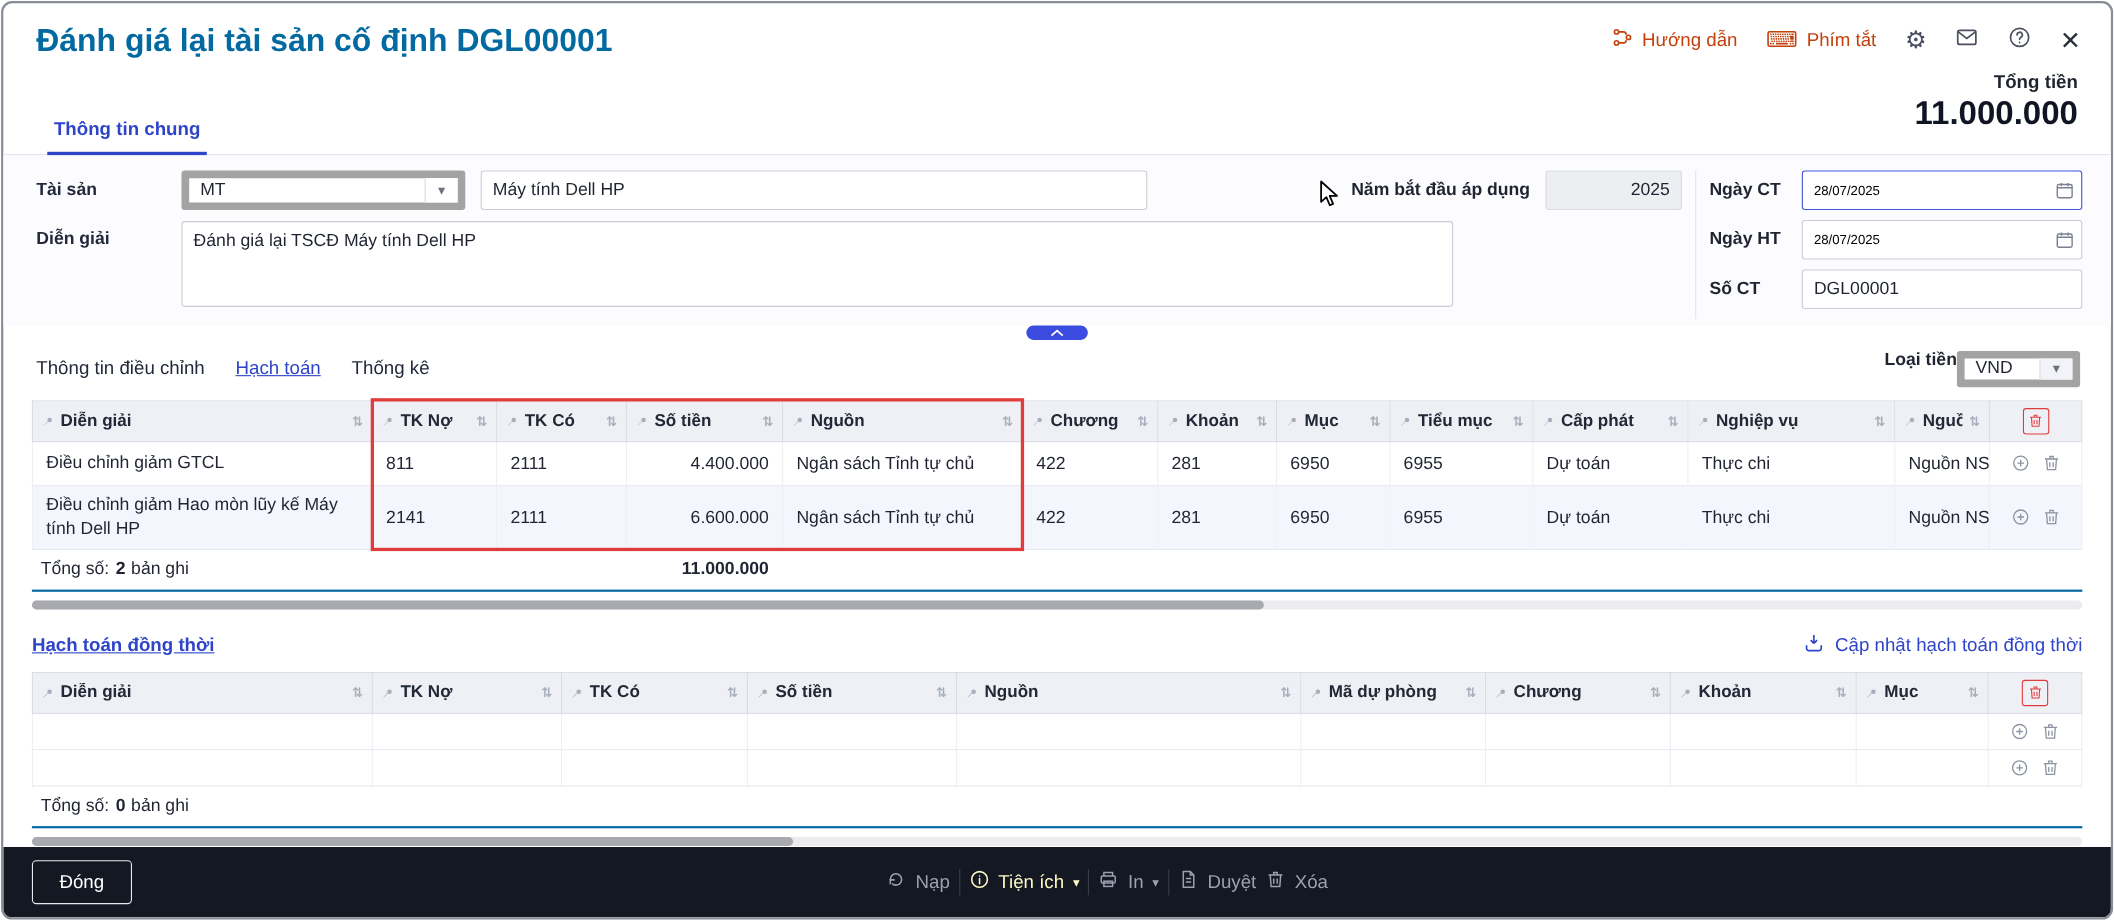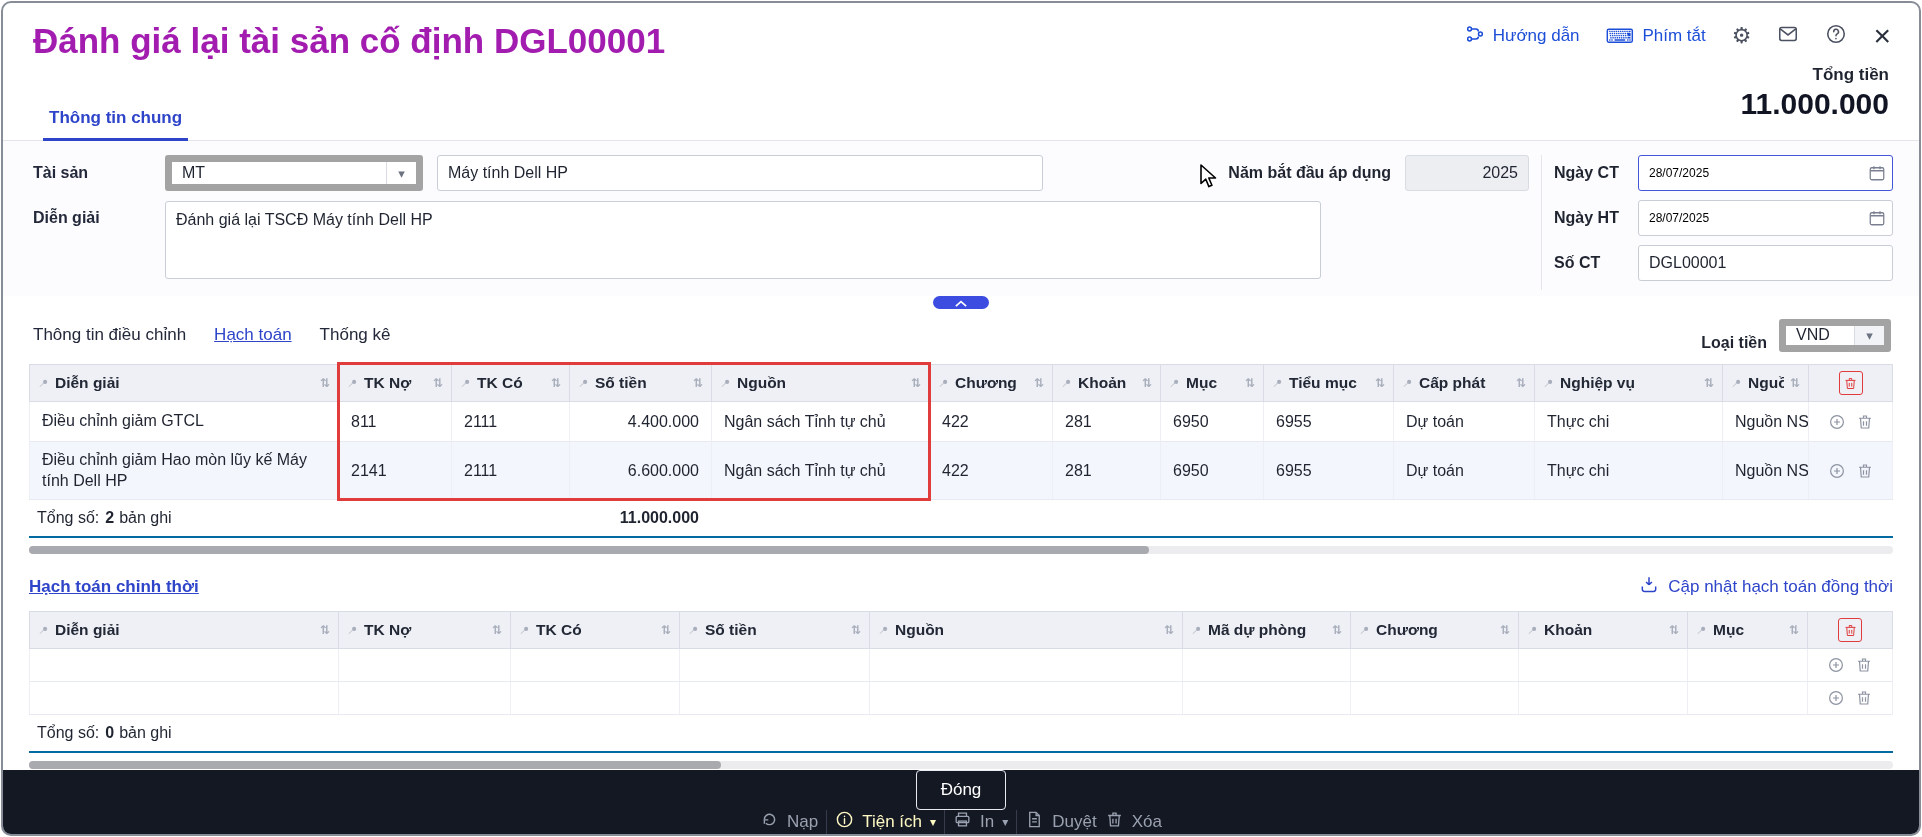--- a/index.html
+++ b/index.html
@@ -2,23 +2,23 @@
 <html><head>
 <meta charset="utf-8">
 <style>
   *{box-sizing:border-box;margin:0;padding:0}
   html,body{width:1922px;height:837px;overflow:hidden;background:#fff;
     font-family:"Liberation Sans","DejaVu Sans",sans-serif;color:#1f2430;}
   .app{position:absolute;top:1px;left:1px;width:1920px;height:835px;border:2px solid #878c96;
     border-radius:10px;overflow:hidden;background:#fff;}
   
   .topbar{position:relative;height:138px;border-bottom:1px solid #e3e5ea;}
-  .title{position:absolute;left:30px;top:18px;font-size:35px;font-weight:700;color:#a21caf;}
+  .title{position:absolute;left:30px;top:18px;font-size:29px;font-weight:700;color:#0369a1;}
   .top-actions{position:absolute;right:28px;top:20px;display:flex;align-items:center;gap:26px;}
-  .tlink{display:flex;align-items:center;gap:8px;color:#1d4ed8;font-size:17px;cursor:pointer;}
+  .tlink{display:flex;align-items:center;gap:8px;color:#c2410c;font-size:17px;cursor:pointer;}
   .tlink svg{width:20px;height:20px;}
   .kbd-glyph{font-size:20px;line-height:1;}
   .tico{color:#4b5160;display:flex;align-items:center;cursor:pointer;}
   .tico svg{width:22px;height:22px;}
   .gear-glyph{font-size:22px;line-height:1;}
   .close-glyph{font-size:30px;line-height:.8;color:#2a2f3c;}
   .total-label{position:absolute;right:30px;top:62px;font-size:17px;font-weight:700;}
   .total-value{position:absolute;right:30px;top:84px;font-size:30px;font-weight:700;color:#101423;}
   .tab{position:absolute;left:40px;bottom:-1px;padding:9px 6px 10px;font-size:17px;font-weight:600;
     color:#2e44c9;border-bottom:3px solid #2e44c9;cursor:pointer;}
@@ -51,21 +51,21 @@
   .cal-ico{width:30px;display:flex;align-items:center;justify-content:center;color:#7a8090;cursor:pointer;}
   .cal-ico svg{width:18px;height:18px;}
   .soct-inp{flex:1;}
   .collapse-row{display:flex;justify-content:center;height:14px;}
   .collapse-pill{width:56px;height:13px;border-radius:7px;background:#3c4ce0;display:flex;align-items:center;justify-content:center;cursor:pointer;}
   .collapse-pill svg{width:16px;height:9px;}
   
   .detail-tabs{display:flex;align-items:center;padding:0 28px 0 30px;margin-top:8px;height:34px;gap:28px;}
   .dtab{font-size:17px;color:#23283a;cursor:pointer;}
   .dtab.active{color:#2e44c9;text-decoration:underline;}
-  .currency{margin-left:auto;display:flex;align-items:flex-end;gap:12px;}
+  .currency{margin-left:auto;display:flex;align-items:flex-start;}
   .currency .clabel{font-size:16px;font-weight:700;}
   .cur-combo{width:112px;height:33px;}
   .cur-combo .combo-btn{background:#f2f3f6;}
   
   .grid-wrap{position:relative;margin:12px 26px 0;}
   table.grid{border-collapse:collapse;table-layout:fixed;width:100%;background:#fff;}
   .grid th{background:#eef0f5;border:1px solid #d9dce5;padding:0 8px;height:37px;font-size:15.5px;
     font-weight:700;text-align:left;color:#222835;overflow:hidden;}
   .hcell{display:flex;align-items:center;gap:6px;overflow:hidden;}
   .hlbl{flex:1 1 auto;overflow:hidden;white-space:nowrap;}
@@ -94,21 +94,21 @@
   .hscroll{height:8px;background:#ececee;border-radius:4px;margin:8px 26px 0;cursor:pointer;}
   .hthumb{height:8px;background:#a9a9b0;border-radius:4px;cursor:grab;}
   .thumb-a{width:1120px;} .thumb-b{width:692px;}
   
   .simul-row{margin:20px 26px 0;display:flex;align-items:center;}
   .simul-link{color:#2e44c9;font-size:17px;font-weight:600;text-decoration:underline;cursor:pointer;}
   .update-link{margin-left:auto;display:flex;align-items:center;gap:9px;color:#2e44c9;font-size:17px;cursor:pointer;}
   .update-link svg{width:20px;height:20px;}
   
   .actionbar{position:absolute;left:0;right:0;bottom:0;height:64px;background:#141823;display:flex;
-    align-items:center;padding:0 26px;flex-direction:column;}
+    align-items:center;padding:0 26px;}
   .btn-outline{border:1px solid #e8eaf0;color:#fff;background:transparent;border-radius:4px;
     font-size:17px;font-family:inherit;padding:9px 24px;cursor:pointer;}
   .ab-center{flex:1;display:flex;align-items:center;justify-content:center;gap:8px;}
   .ab-item{display:flex;align-items:center;gap:8px;font-size:17px;color:#9aa1b0;cursor:pointer;}
   .ab-item svg{width:19px;height:19px;}
   .ab-item.bright{color:#fef9c3;font-weight:400;}
   .ab-item .chev{font-size:12px;}
   .ab-sep{width:1px;height:24px;background:#363c4d;}
   .ab-right{display:flex;align-items:center;gap:20px;}
   .btn-primary{background:#4355d8;color:#fff;border:none;border-radius:4px;font-size:17px;font-weight:600;
@@ -459,21 +459,21 @@
     <span>Tổng số:</span>
     <span class="gcount">2</span>
     <span>bản ghi</span>
     <span class="gtotal">11.000.000</span>
   </div>
   <div class="hscroll">
       <div class="hthumb thumb-a"></div>
     </div>
 
   <div class="simul-row">
-    <span class="simul-link">Hạch toán chỉnh thời</span>
+    <span class="simul-link">Hạch toán đồng thời</span>
     <span class="update-link">
       <span><svg viewBox="0 0 24 24" fill="none" stroke="currentColor" stroke-width="1.8">
             <path d="M12 4v9m0 0 3.5-3.5M12 13 8.5 9.5"></path>
             <path d="M4 15v3.5A2.5 2.5 0 0 0 6.5 21h11a2.5 2.5 0 0 0 2.5-2.5V15"></path>
           </svg></span>
       <span>Cập nhật hạch toán đồng thời</span>
     </span>
   </div>
 
   <div class="grid-wrap">

